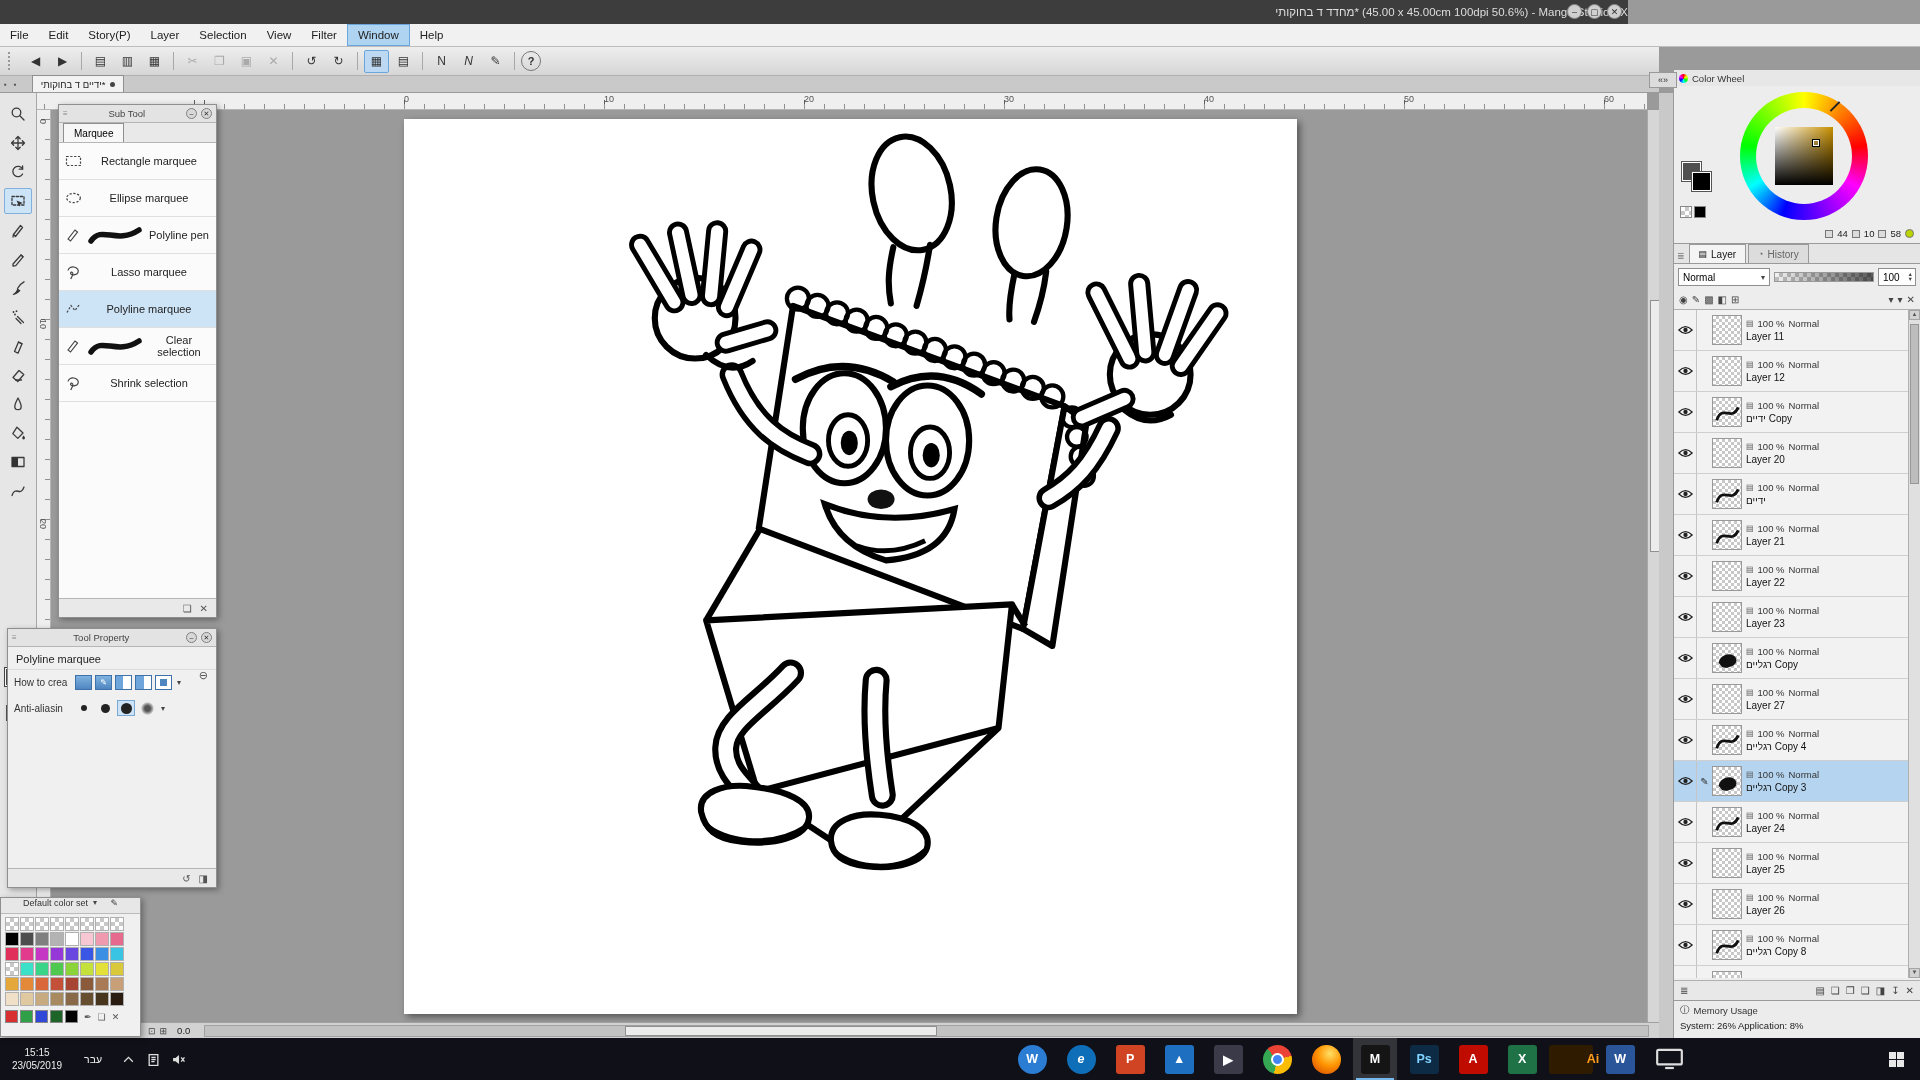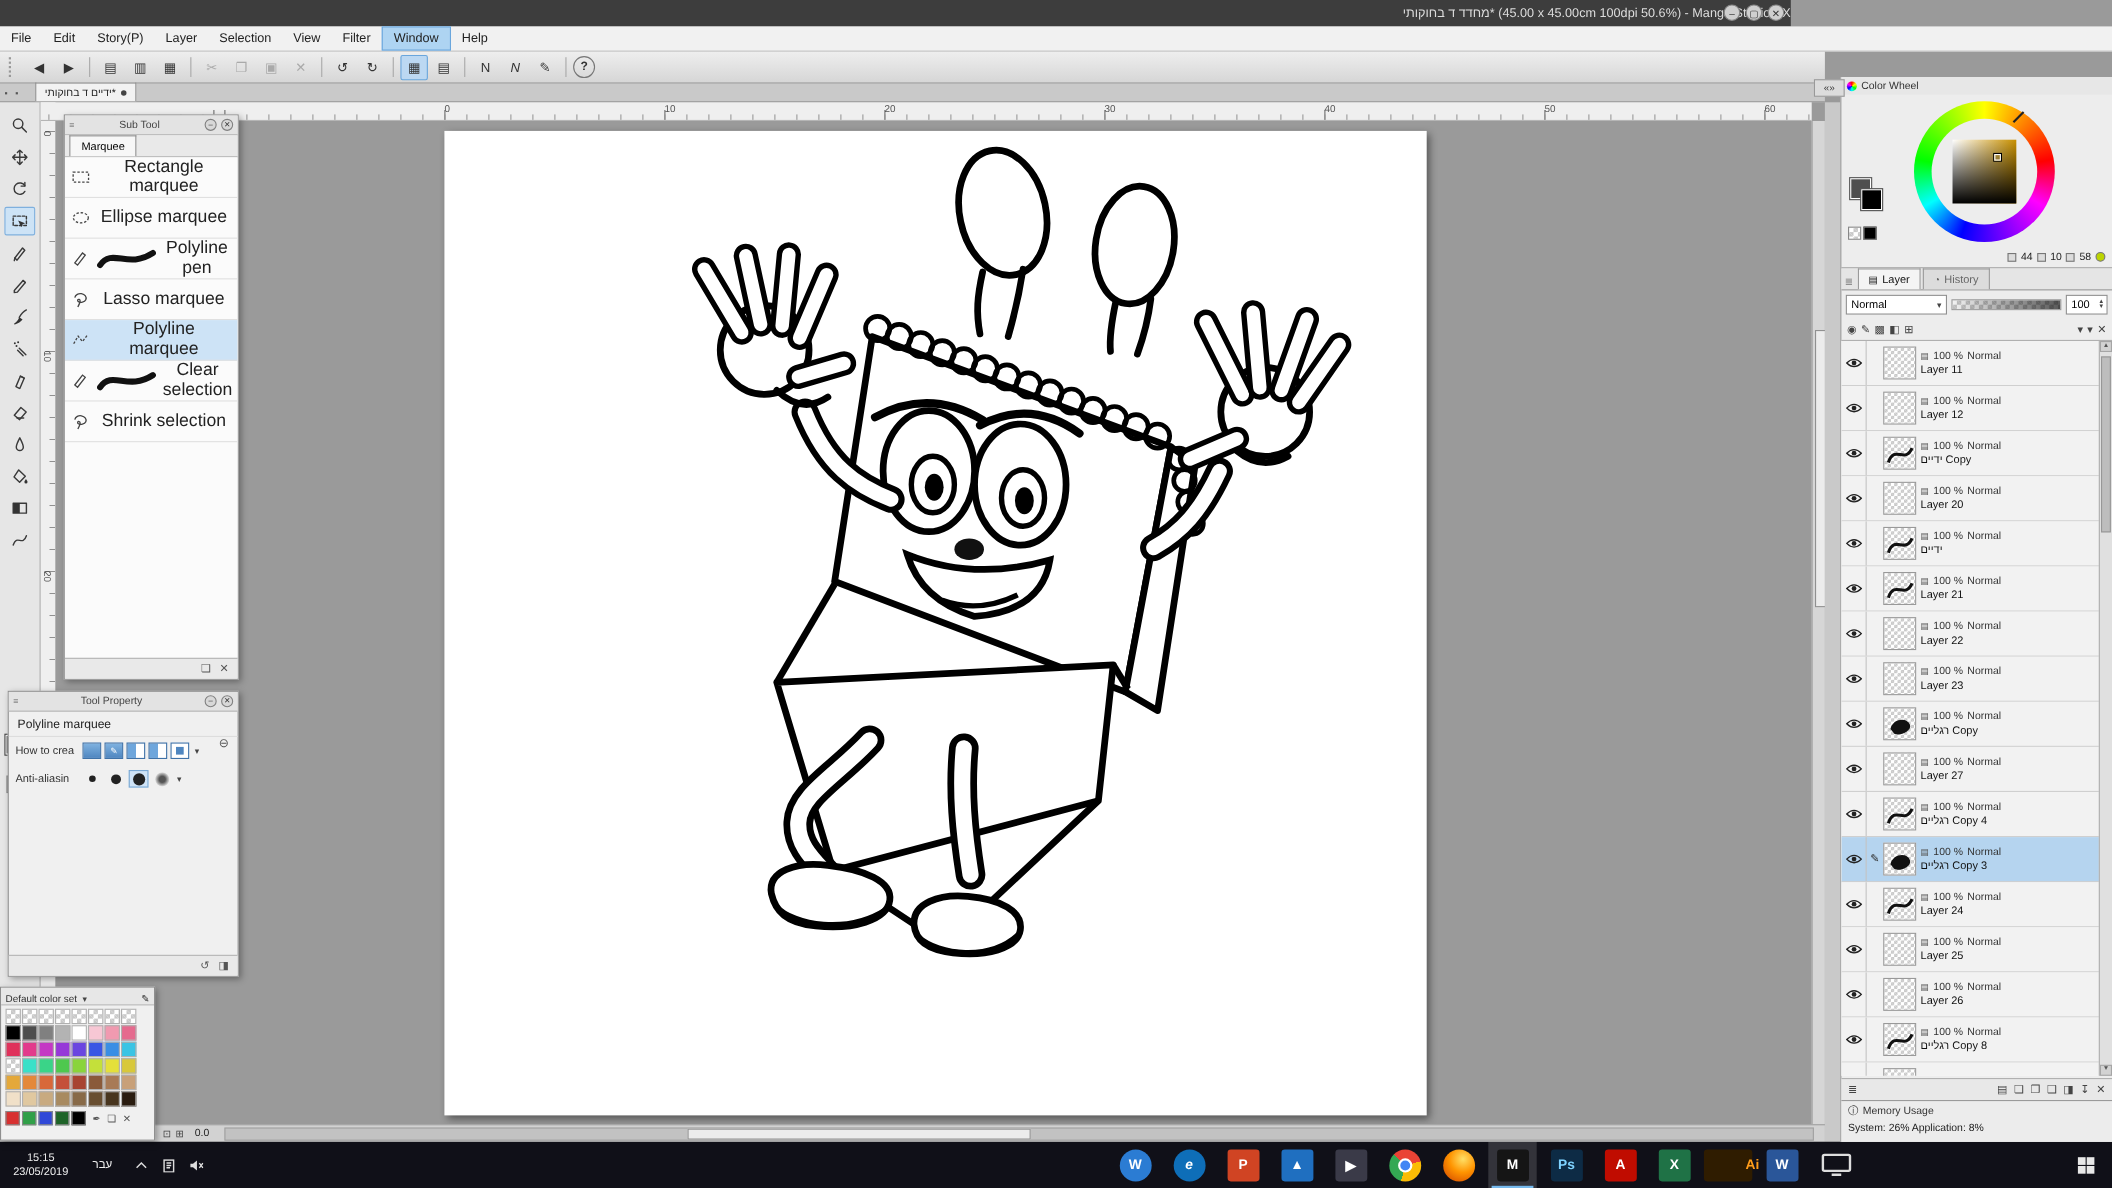--- a/index.html
+++ b/index.html
@@ -92,21 +92,21 @@
   .pt-text{flex:1;text-align:center;}
   .pt-btn{width:11px;height:11px;border-radius:50%;background:#d8d8d8;border:1px solid #808080;
     font-size:7px;line-height:10px;text-align:center;color:#333;box-sizing:border-box;}
 
   
   #sub-tool-panel{left:58px;top:104px;width:159px;height:514px;display:flex;flex-direction:column;}
   #sub-tool-tabrow{height:19px;background:#e9e9e9;border-bottom:1px solid #b5b5b5;display:flex;align-items:flex-end;padding-left:4px;}
   #sub-tool-tab{height:18px;background:#f7f7f7;border:1px solid #8f8f8f;border-bottom:none;
     padding:0 10px;font-size:10px;display:flex;align-items:center;}
   #sub-tool-list{flex:1;background:#fbfbfb;overflow:hidden;}
-  .st-row{height:36px;border-bottom:1px solid #e0e0e0;display:flex;align-items:center;padding:0 6px;gap:6px;font-size:16px;color:#222;}
+  .st-row{height:36px;border-bottom:1px solid #e0e0e0;display:flex;align-items:center;padding:0 6px;gap:6px;font-size:11px;color:#222;}
   .st-row.selected{background:#cde3f6;}
   .st-icon svg{width:17px;height:17px;display:block;}
   .st-swoosh svg{width:54px;height:22px;display:block;}
   .st-label{flex:1;text-align:center;}
   .panel-footer{height:18px;border-top:1px solid #b5b5b5;background:#e9e9e9;display:flex;
     align-items:center;justify-content:flex-end;gap:8px;padding:0 8px;font-size:10px;color:#555;}
 
   
   #tool-property-panel{left:7px;top:628px;width:210px;height:260px;display:flex;flex-direction:column;}
   #tp-name{font-size:11px;color:#222;padding:6px 8px 4px;border-bottom:1px solid #ddd;}
@@ -121,21 +121,21 @@
   .dd-arrow{font-size:8px;color:#444;margin-left:2px;}
   .aa{width:18px;height:16px;display:flex;align-items:center;justify-content:center;border:1px solid transparent;box-sizing:border-box;}
   .aa.sel{background:#cfe3f6;border-color:#7aa8d4;}
   .aa span{border-radius:50%;background:#222;display:block;}
   .aa .d1{width:6px;height:6px;} .aa .d2{width:9px;height:9px;} .aa .d3{width:11px;height:11px;}
   .aa .d4{width:13px;height:13px;background:radial-gradient(circle,#555 30%,rgba(85,85,85,0) 75%);}
   #tp-footer{margin-top:auto;}
 
   
   #color-set-panel{left:0;top:897px;width:141px;height:140px;z-index:7;display:flex;flex-direction:column;}
-  #cs-header{height:15px;display:flex;align-items:flex-end;font-size:9px;color:#333;padding:0 4px;gap:3px;
+  #cs-header{height:15px;display:flex;align-items:flex-start;font-size:9px;color:#333;padding:0 22px;gap:3px;
     background:#e7e7e7;border-bottom:1px solid #bbb;}
   #cs-header .sp{flex:1;}
   #color-palette-grid{display:grid;grid-template-columns:repeat(8,14px);grid-auto-rows:14px;gap:1px;padding:3px 4px;}
   .swatch{border:1px solid #b0b0b0;box-sizing:border-box;}
   .checker{background-color:#fff;
     background-image:linear-gradient(45deg,#c8c8c8 25%,transparent 25%,transparent 75%,#c8c8c8 75%),
                      linear-gradient(45deg,#c8c8c8 25%,transparent 25%,transparent 75%,#c8c8c8 75%);
     background-size:8px 8px;background-position:0 0,4px 4px;}
   #cs-bottom{display:flex;align-items:center;gap:2px;padding:1px 4px;}
   .qswatch{width:13px;height:13px;border:1px solid #888;box-sizing:border-box;}

